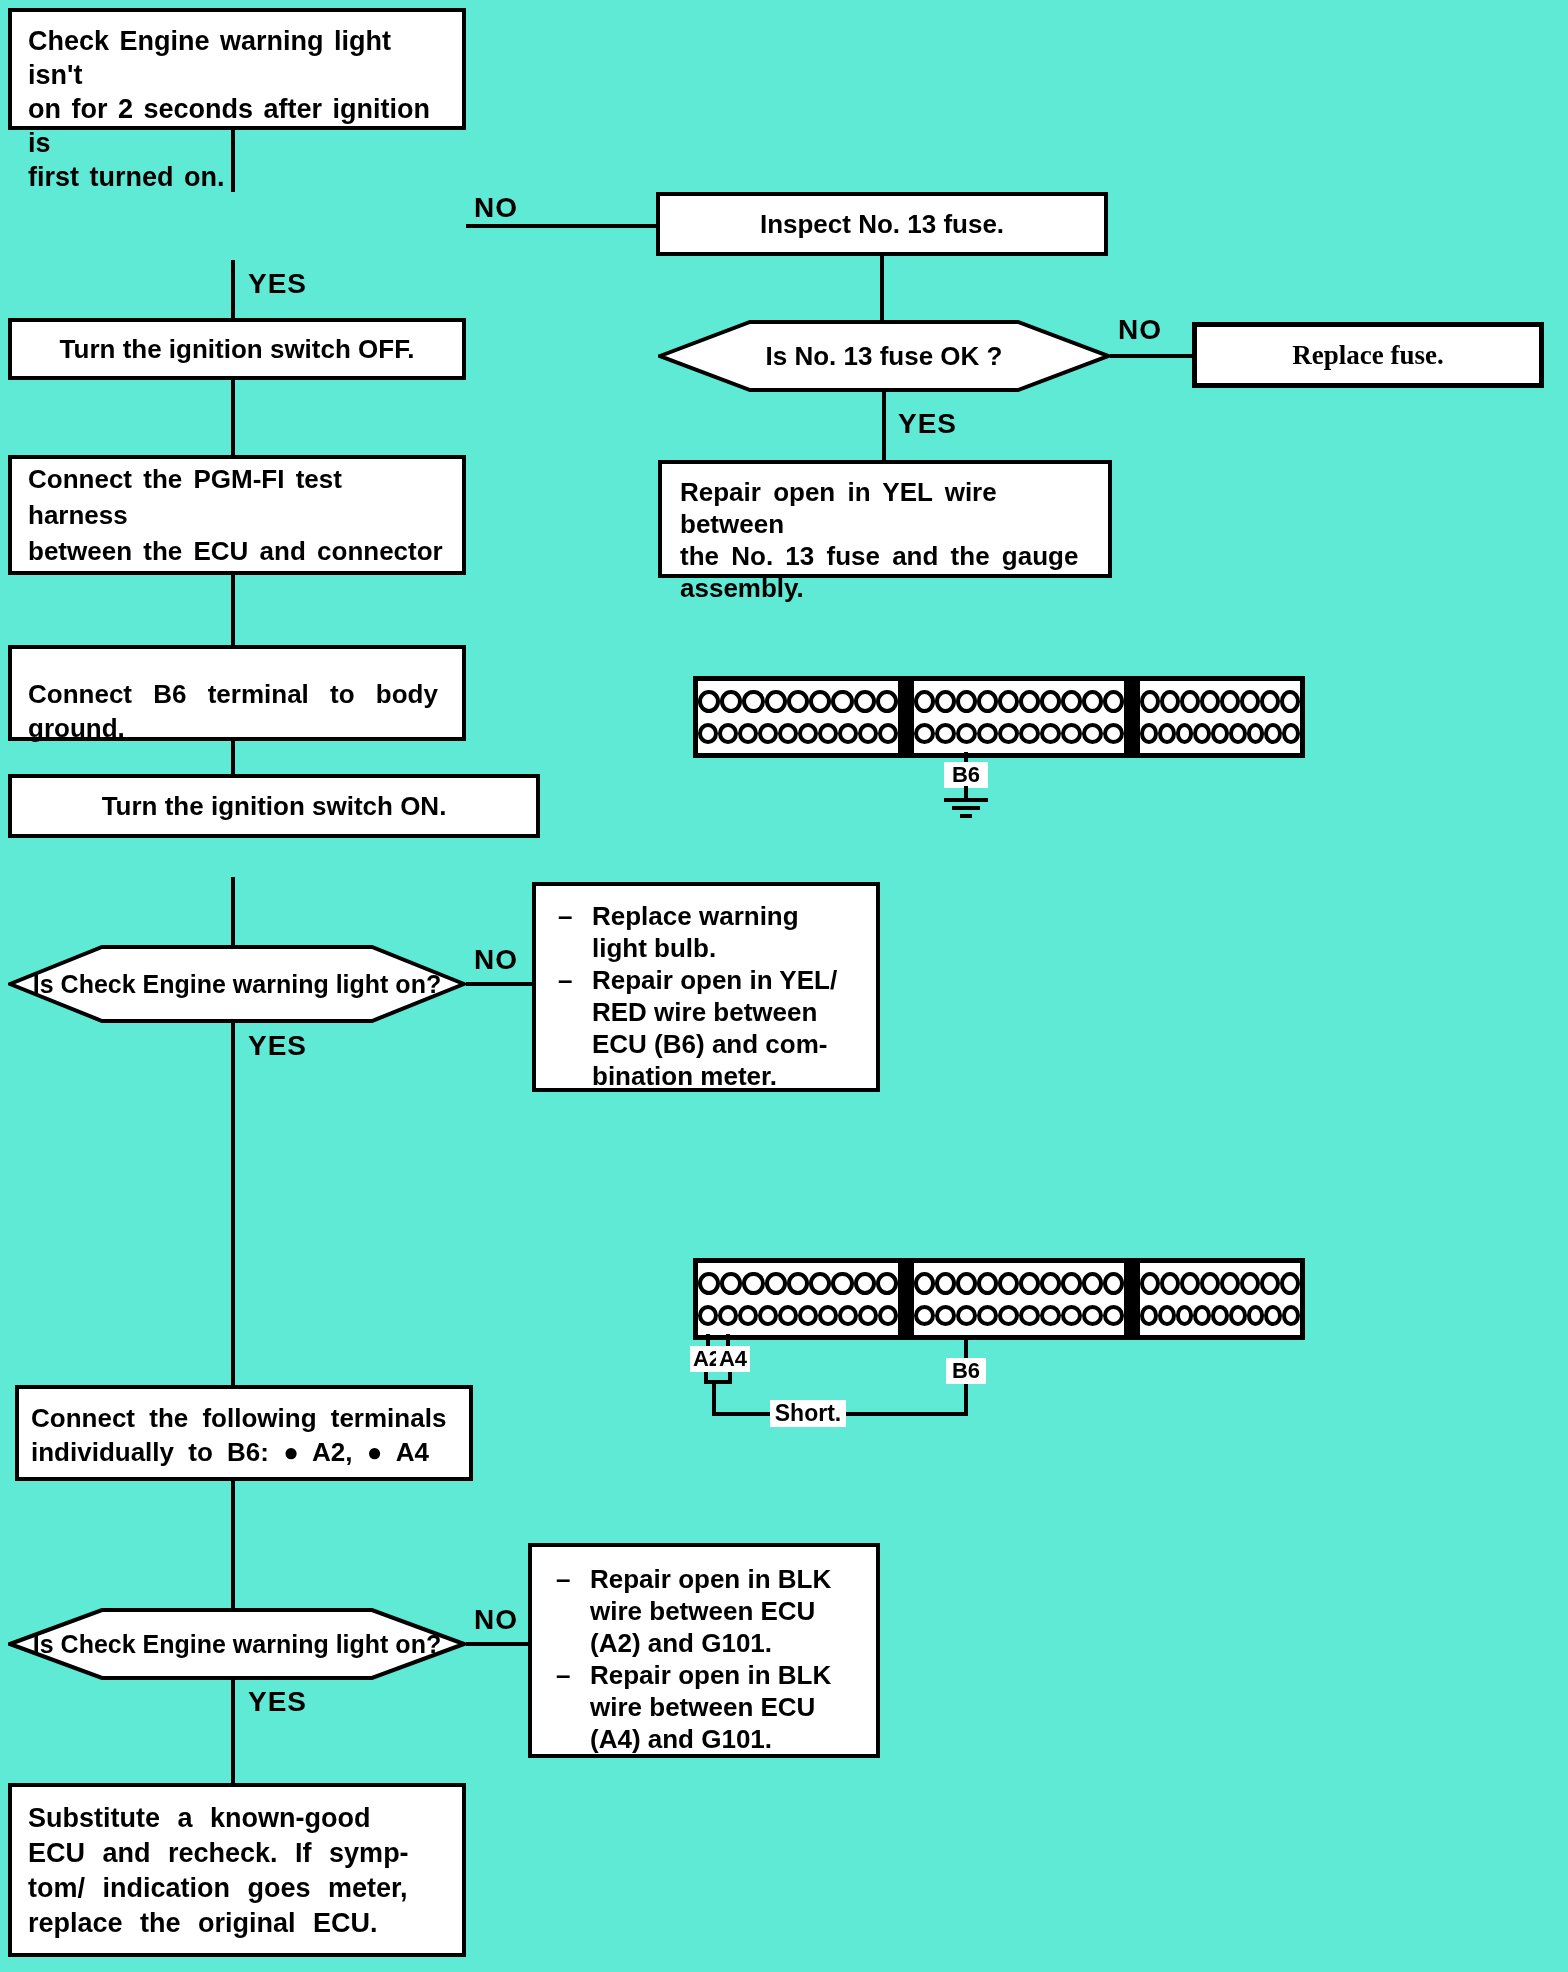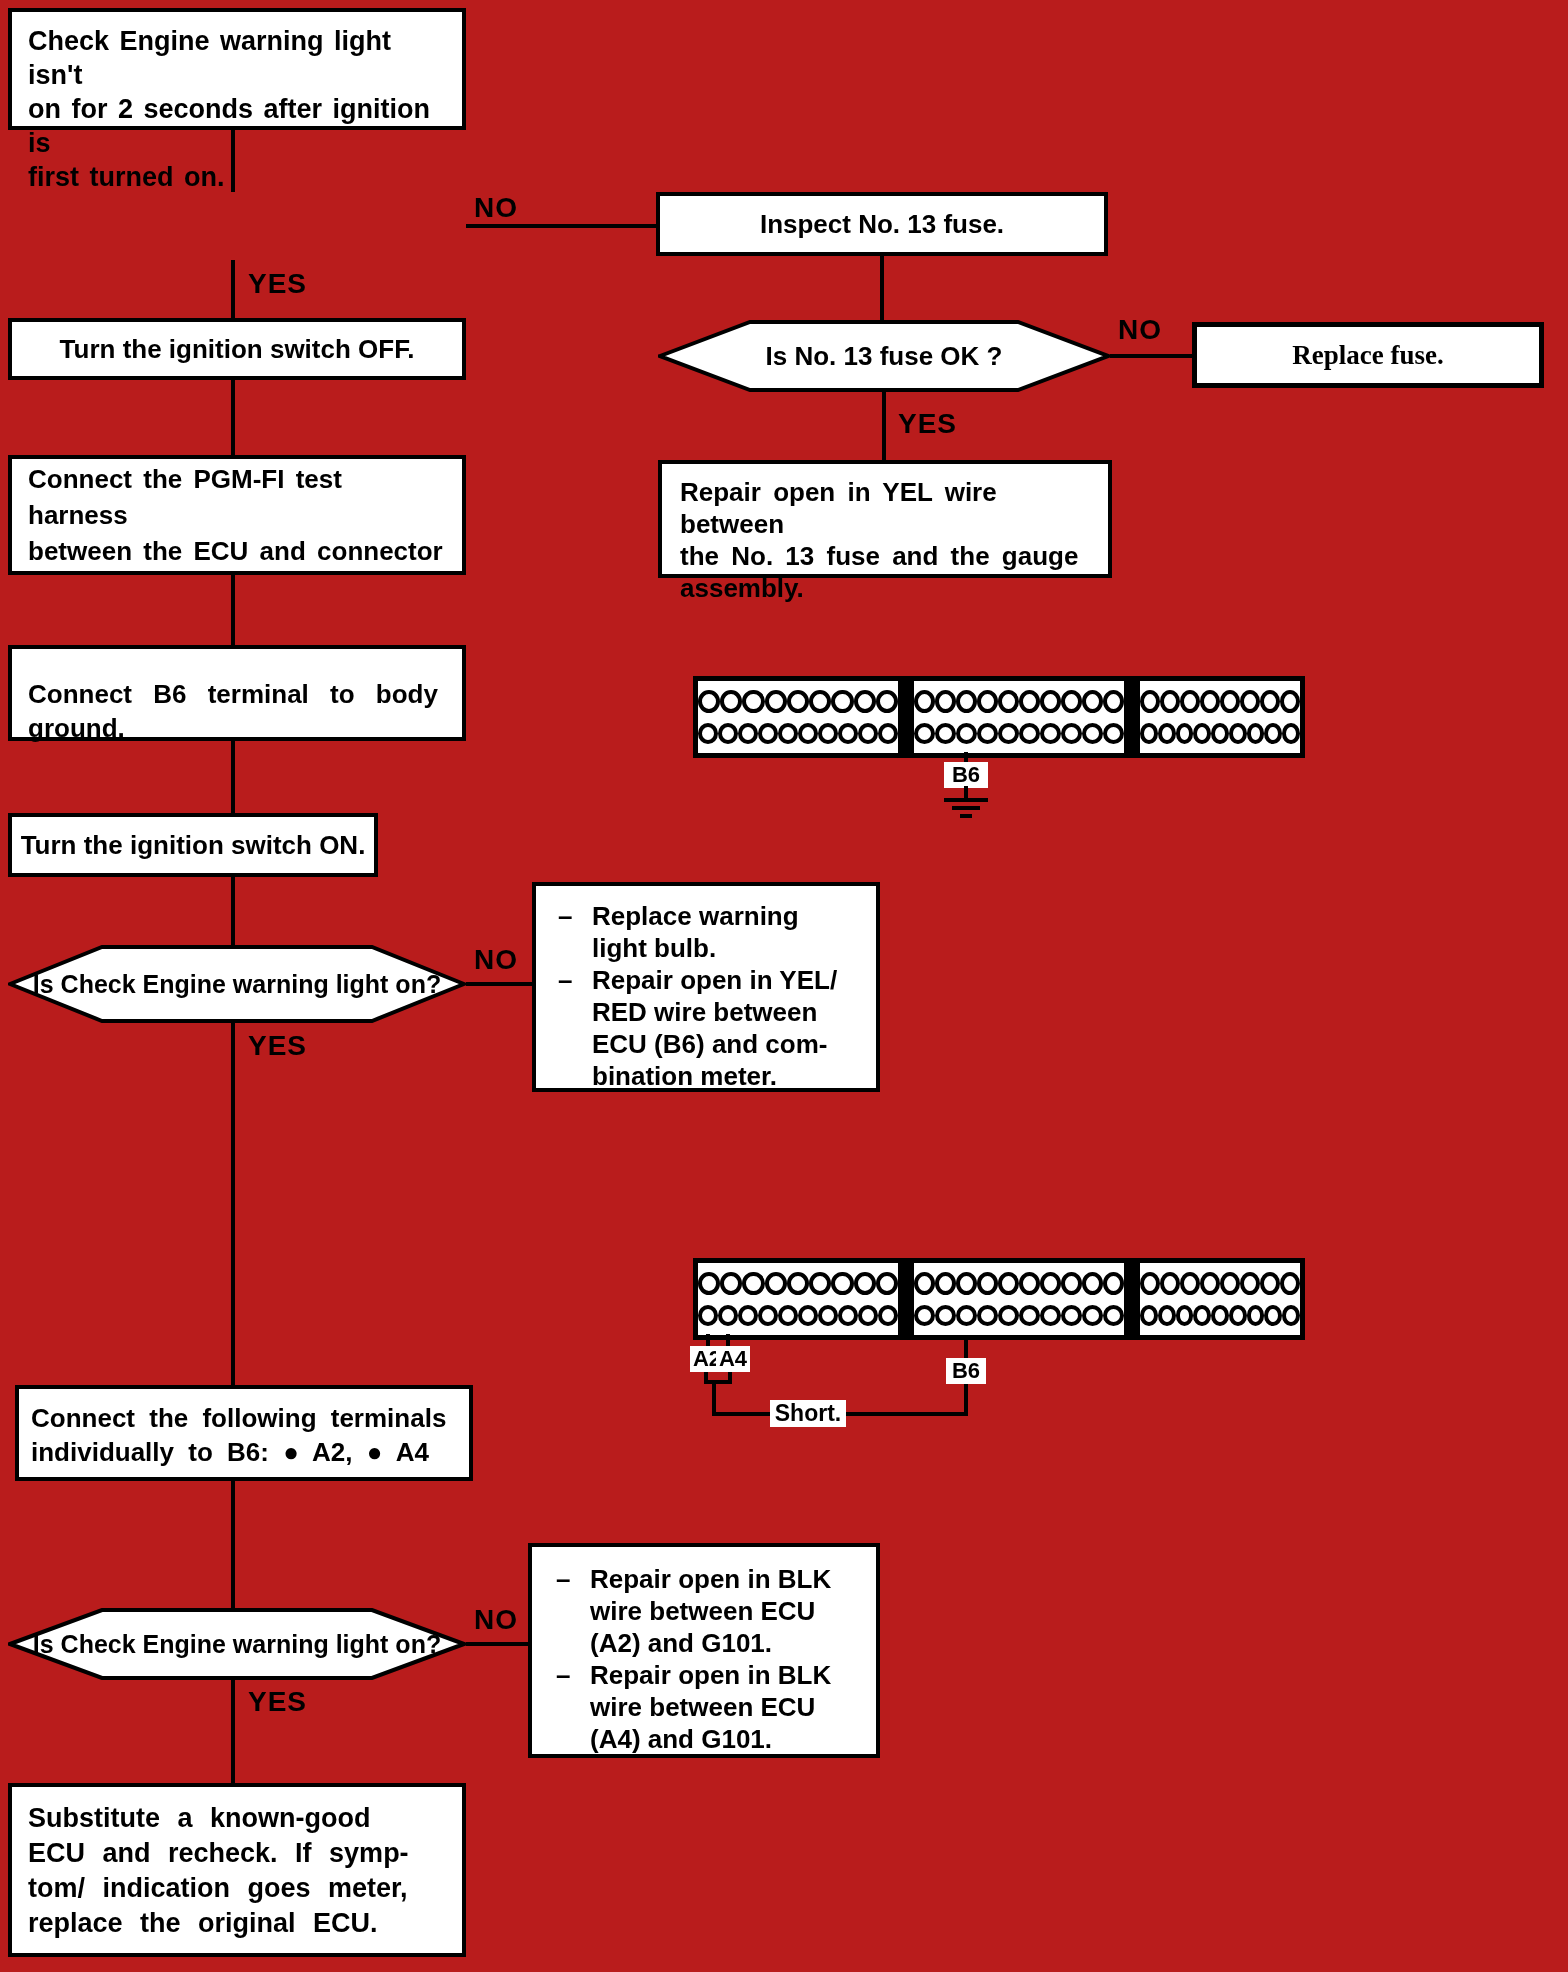--- a/index.html
+++ b/index.html
@@ -1,17 +1,17 @@
 <!DOCTYPE html>
 <html><head>
 <meta charset="utf-8">
 <style>
   html,body { margin:0; padding:0; background:#ffffff; }
   #canvas {
-    position:relative; width:1568px; height:1972px; background:#b91c1c;
+    position:relative; width:1568px; height:1972px; background:#5eead4;
     font-family:"Liberation Sans", sans-serif; color:#000;
   }
   .box {
     position:absolute; border:4px solid #000; background:#fff; box-sizing:border-box;
   }
   .txt { white-space:pre-line; }
   .cbox { display:flex; align-items:center; justify-content:center; text-align:center; }
   .lbox { display:flex; align-items:center; }
   .f26 { font-size:26px; }
   .f27 { font-size:27px; }
@@ -181,21 +181,21 @@
     </div>
   </div>
 
   <div class="vline" style="left:964px;top:752px;height:12px;"></div>
   <div class="pinlbl" style="left:944px;top:762px;width:44px;">B6</div>
   <div class="vline" style="left:964px;top:786px;height:12px;"></div>
   <div class="hline" style="left:944px;top:798px;width:44px;"></div>
   <div class="hline" style="left:952px;top:806px;width:28px;"></div>
   <div class="hline" style="left:960px;top:814px;width:12px;"></div>
 
-  <div class="box cbox" style="left:8px;top:813px;width:370px;height:64px;">
+  <div class="box cbox" style="left:8px;top:774px;width:532px;height:64px;">
     <div class="txt f26 w600">Turn the ignition switch ON.</div>
   </div>
   <div class="vline" style="left:231px;top:877px;height:68px;"></div>
 
   <div class="hex" style="left:8px;top:945px;width:458px;height:78px;">
     <svg width="458" height="78" viewBox="0 0 458 78">
       <polygon points="2,39 94,2 364,2 456,39 364,76 94,76" fill="#fff" stroke="#000" stroke-width="4"></polygon>
     </svg>
     <div class="htxt" style="font-size:25px;">Is Check Engine warning light on?</div>
   </div>

